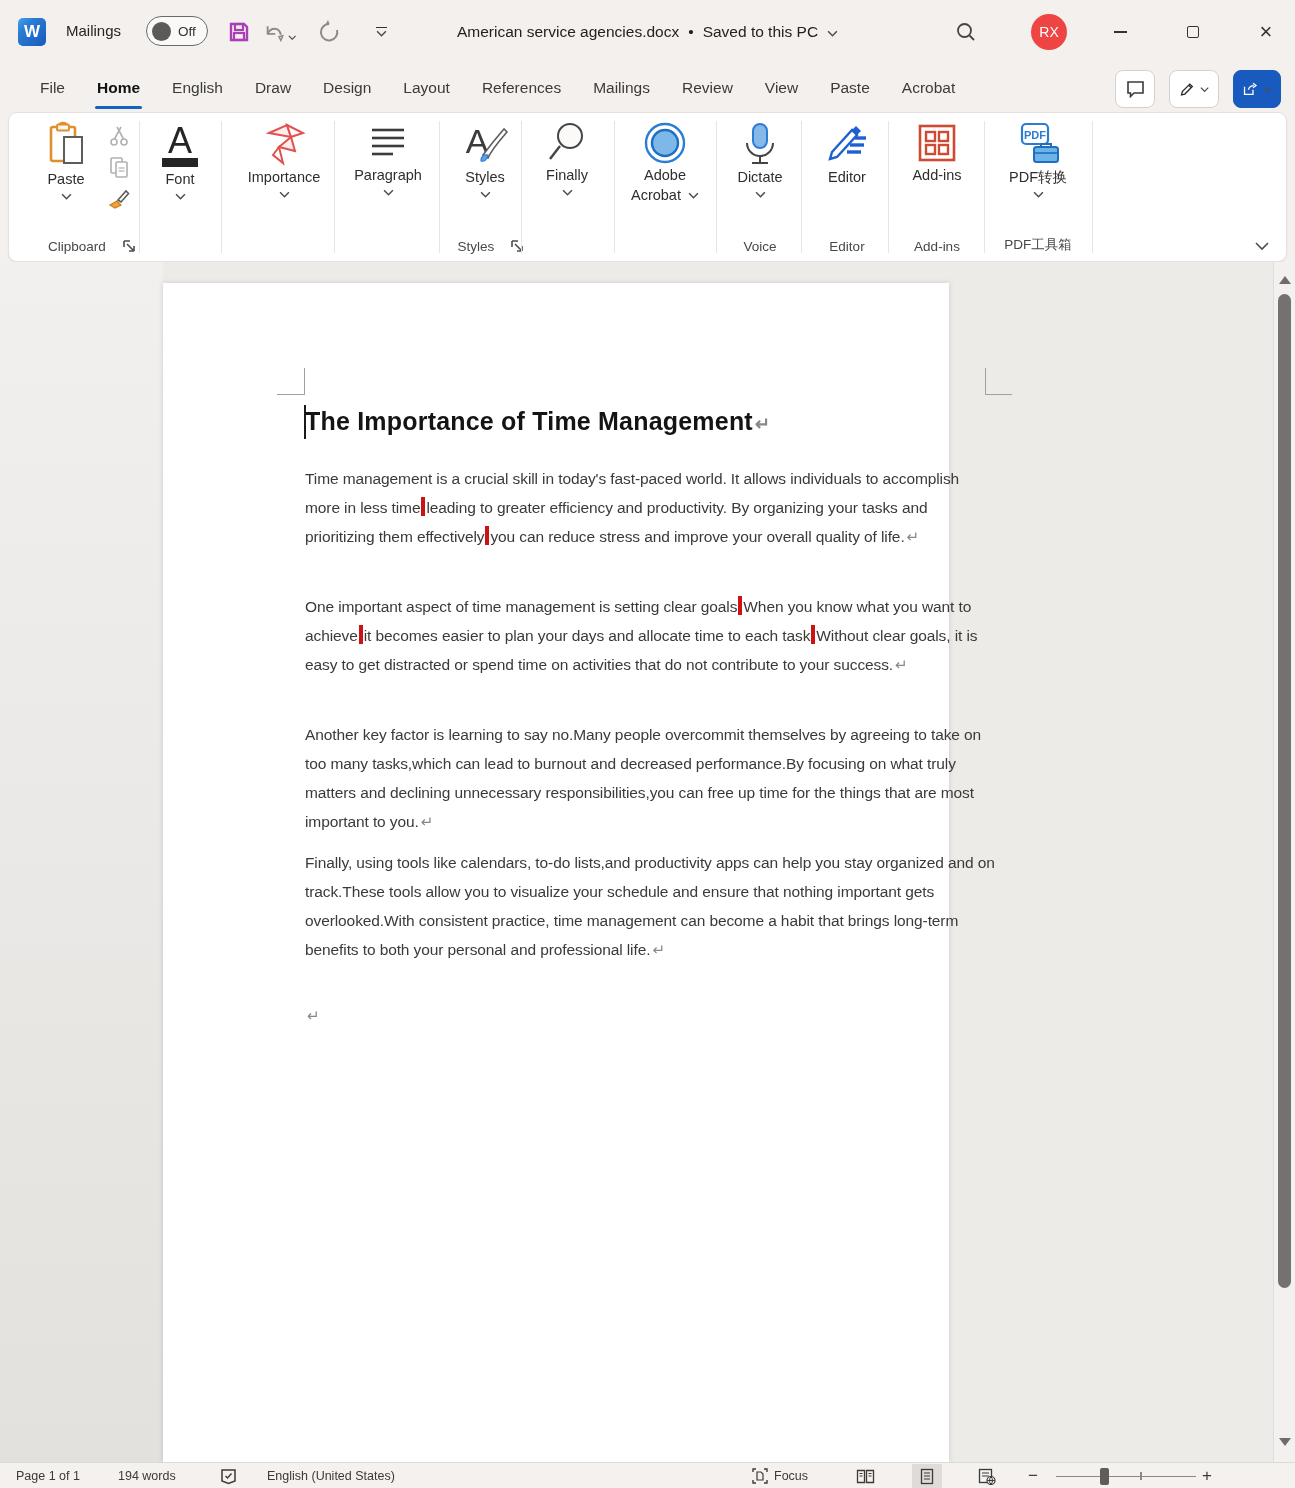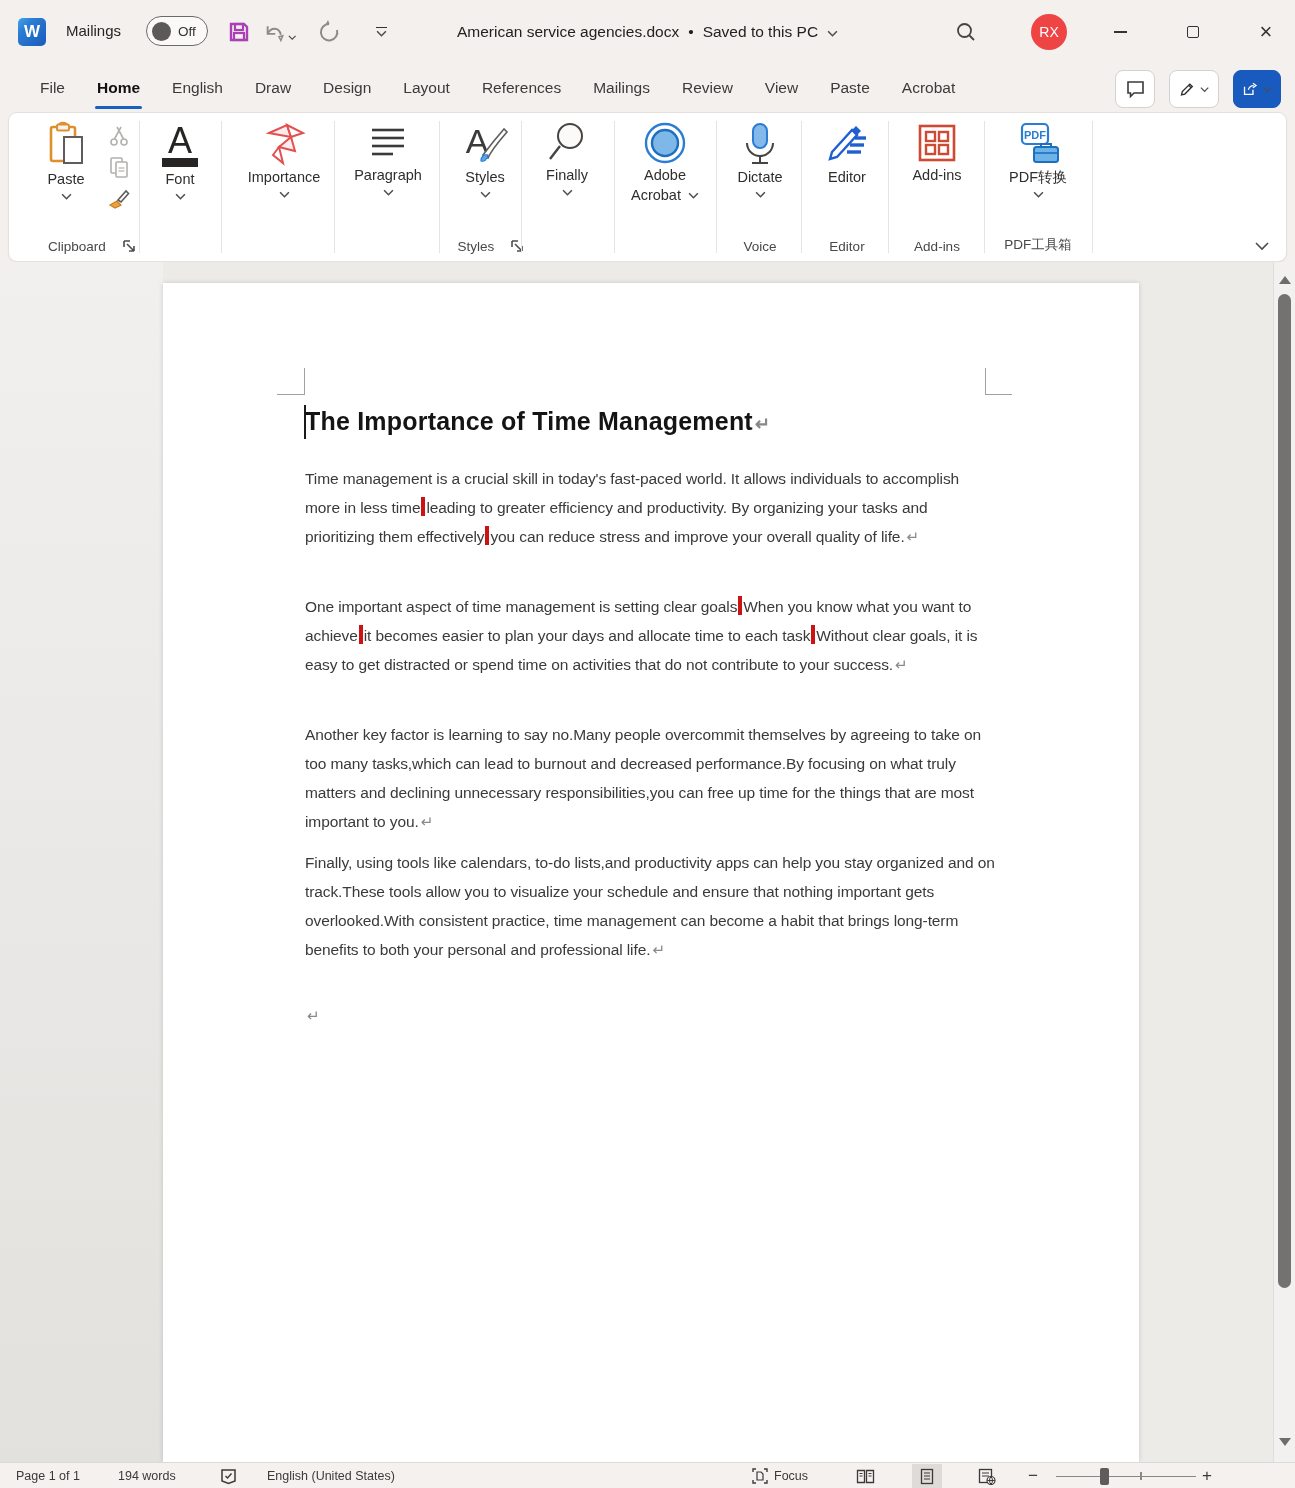--- a/index.html
+++ b/index.html
@@ -50,21 +50,21 @@
   .chev path { fill:none; stroke:#4f4d4b; stroke-width:1.4; }
   .gname { position:absolute; bottom:7px; font-size:13.5px; color:#4a4846; white-space:nowrap; }
   .launcher { position:absolute; bottom:6px; width:17px; height:17px; }
   .smallcol { position:absolute; left:92px; top:12px; width:36px; display:flex; flex-direction:column; gap:9px; align-items:center; }
   .collapse-chev { position:absolute; right:16px; bottom:10px; }
 
   
   .docarea { position:absolute; left:0; top:262px; width:1295px; height:1200px; background:#edebe8; }
   .leftstrip { position:absolute; left:0; top:0; width:163px; height:1200px;
     background:linear-gradient(#f2f0ee, #e3e1de); }
-  .page { position:absolute; left:163px; top:21px; width:976px; height:1179px; background:#fff;
+  .page { position:absolute; left:163px; top:21px; width:786px; height:1179px; background:#fff;
     box-shadow:0 0 5px rgba(0,0,0,.15); }
   .mark-line { position:absolute; background:#a3a19e; }
   .doc-title { position:absolute; left:142px; top:124px; font-size:25px; font-weight:bold; color:#141414; letter-spacing:.2px; }
   .cursor { position:absolute; left:141px; top:122px; width:1.5px; height:34px; background:#1b1b1b; }
   .para { position:absolute; left:142px; width:690px; font-size:15.5px; line-height:29px; color:#3b3a39; letter-spacing:-.1px; }
   .p0 { top:181px; } .p1 { top:309px; } .p2 { top:437px; } .p3 { top:565px; } .p4 { top:718px; }
   .redmark { display:inline-block; width:4px; height:19px; background:#cc1212; vertical-align:-3px; margin:0 1px; }
   .pilcrow { color:#8a8886; font-size:15px; padding-left:2px; }
   .doc-title .pilcrow { font-size:18px; }
 

